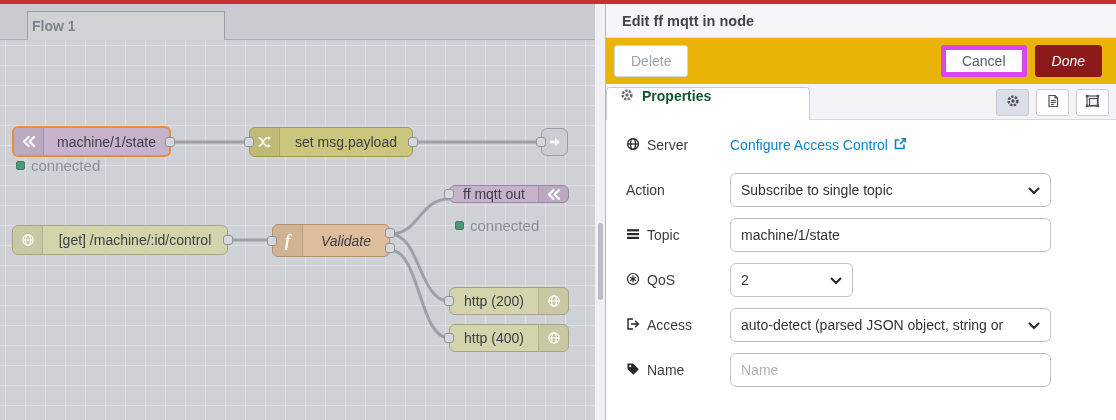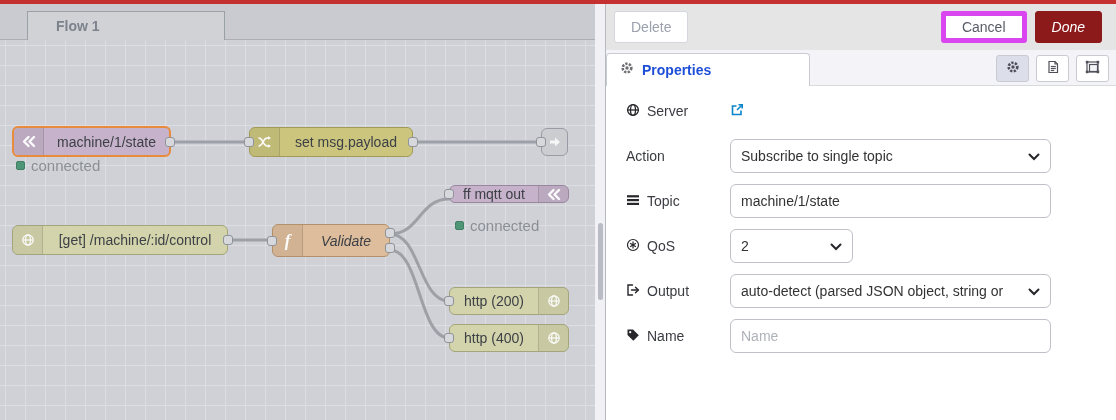--- a/index.html
+++ b/index.html
@@ -8,21 +8,21 @@
   .app { position:relative; width:1116px; height:420px; overflow:hidden; background:#cfd1d6; }
 
   
   .redbar { position:absolute; left:0; top:0; width:100%; height:4px; background:#c53131; z-index:30; }
 
   
   .canvas { position:absolute; left:0; top:4px; width:606px; bottom:0; }
   .tabbar { height:36px; margin-right:11px; background:#c9cbd0; border-bottom:1px solid #abaeb5; position:relative; z-index:2; }
   .flow-tab { position:absolute; left:27px; top:7px; bottom:-1px; width:198px; background:#d0d2d6;
               border:1px solid #9aa0a8; border-bottom:none; display:flex; align-items:center;
-              padding-left:28px; font-size:14px; font-weight:bold; color:#7d838c; }
+              padding-left:4px; font-size:14px; font-weight:bold; color:#7d838c; }
   .workspace { position:absolute; top:36px; left:0; right:11px; bottom:0; overflow:hidden;
                background-color:#cfd1d6;
                background-image: linear-gradient(#dcdee3 1px, transparent 1px),
                                  linear-gradient(90deg, #dcdee3 1px, transparent 1px);
                background-size:20px 20px; background-position:5px 5px; }
   .wires { position:absolute; left:0; top:0; }
   .node { position:absolute; display:flex; align-items:stretch; border-radius:6px; border:1px solid;
           font-size:14px; color:#3d4046; z-index:3; }
   .node .icon-box { width:30px; flex:none; display:flex; align-items:center; justify-content:center;
                     background:rgba(0,0,0,0.05); }
@@ -44,30 +44,30 @@
   .status { position:absolute; display:flex; align-items:center; gap:6px; font-size:15px; color:#8b8f96; z-index:3; }
   .status .dot { width:9px; height:9px; border-radius:2px; background:#4f9678; border:1px solid #427f63; }
   .func-f { font-family:"Liberation Serif", serif; font-style:italic; font-weight:bold; font-size:17px; color:#fdfdfd; }
   .vscroll { position:absolute; right:0; top:0; bottom:0; width:11px; background:#f1f1f5; }
   .vscroll .thumb { position:absolute; left:3px; top:219px; width:5px; height:77px; background:#b9bcc4; border-radius:2.5px; }
 
   
   .panel { position:absolute; left:605px; top:4px; right:0; bottom:0; background:#fff; border-left:1px solid #b6b9c0; z-index:10; }
   .panel-header { height:34px; background:#f6f6fa; border-bottom:1px solid #dfe1e7; display:flex; align-items:center;
                   padding:0 16px; font-weight:bold; font-size:14.5px; color:#44454d; }
-  .panel-buttons { height:46px; background:#e5e5e5; display:flex; align-items:center; padding:0 8px 0 8px; gap:8px; }
+  .panel-buttons { height:46px; background:#eab308; display:flex; align-items:center; padding:0 8px 0 8px; gap:8px; }
   .btn { height:32px; padding:0 16px; border-radius:3px; font-size:14px; font-family:"Liberation Sans",sans-serif; cursor:pointer; }
   .btn-delete { background:#fff; border:1px solid #d4d6dd; color:#9ba1ad; margin-right:auto; }
   .btn-cancel { background:#fff; border:5px solid #d946ef; color:#585c66; }
   .btn-done   { background:#8c1a1a; border:1px solid #8c1a1a; color:#fff; margin-right:6px;font-style:italic; }
   .panel-tabs { height:36px; background:#f4f4f8; border-bottom:1px solid #d8dade; position:relative;
                 display:flex; align-items:flex-end; }
   .properties-tab { width:204px; height:33px; background:#fff; border:1px solid #c9cbd2; border-bottom:none;
-                    border-radius:4px 4px 0 0; margin-bottom:-1px; display:flex; align-items:flex-end; gap:8px;
-                    padding:8px 13px; font-weight:bold; font-size:14px; color:#1d4ed8; }
+                    border-radius:4px 4px 0 0; margin-bottom:-1px; display:flex; align-items:flex-start; gap:8px;
+                    padding:0 13px; font-weight:bold; font-size:14px; color:#14532d; }
   .tab-actions { position:absolute; right:7px; top:5px; display:flex; gap:7px; }
   .tab-action { width:33px; height:27px; border:1px solid #c9cbd2; border-radius:3px; background:#fff;
                 display:flex; align-items:center; justify-content:center; cursor:pointer; }
   .tab-action.active { background:#dcdfea; }
   .panel-form { padding:8px 20px; display:flex; flex-direction:column; gap:11px; background:#fff; }
   .form-row { display:flex; align-items:center; min-height:34px; }
   .form-label { width:104px; flex:none; display:flex; align-items:center; gap:7px; font-size:14px; color:#3b3c42; }
   .ctrl { height:34px; border:1px solid #bfc1c8; border-radius:6px; background:#fff; font-size:14px; color:#333;
           display:flex; align-items:center; padding:0 10px; }
   .w-lg { width:321px; } .w-sm { width:123px; }
@@ -202,20 +202,21 @@
         <div class="port pl"></div>
       </div>
     </div>
 
     <div class="vscroll">
       <div class="thumb"></div>
     </div>
   </div>
 
   <div class="panel">
+    <div class="panel-header">Edit ff mqtt in node</div>
 
     <div class="panel-buttons">
       <button class="btn btn-delete">Delete</button>
       <button class="btn btn-cancel">Cancel</button>
       <button class="btn btn-done">Done</button>
     </div>
 
     <div class="panel-tabs">
       <div class="properties-tab">
         <span>
@@ -268,20 +269,21 @@
           <span>
             <svg class="icon14" viewBox="0 0 14 14" fill="none" stroke="#26262b" stroke-width="1.3">
               <circle cx="7" cy="7" r="5.4"></circle>
                 <ellipse cx="7" cy="7" rx="2.5" ry="5.4"></ellipse>
                 <line x1="1.6" y1="7" x2="12.4" y2="7"></line>
             </svg>
           </span>
           <span>Server</span>
         </div>
         <a class="link">
+          <span>Configure Access Control</span>
           <span>
             <svg width="14" height="14" viewBox="0 0 14 14" fill="none" stroke="#0b85c9" stroke-width="1.6">
               <path d="M6.5 3 H2.5 V11.5 H11 V7.5"></path>
                 <path d="M8.5 1.8 H12.2 V5.5"></path>
                 <line x1="7" y1="7" x2="12" y2="2"></line>
             </svg>
           </span>
         </a>
       </div>
 
@@ -337,21 +339,21 @@
 
       <div class="form-row">
         <div class="form-label">
           <span>
             <svg class="icon14" viewBox="0 0 14 14" fill="none" stroke="#26262b" stroke-width="1.4" stroke-linecap="round">
               <path d="M6.5 2 H2 V12 H6.5"></path>
                 <line x1="5.5" y1="7" x2="12" y2="7"></line>
                 <path d="M9.5 4.2 L12.3 7 L9.5 9.8"></path>
             </svg>
           </span>
-          <span>Output</span>
+          <span>Access</span>
         </div>
         <div class="ctrl w-lg selectbox">
           <span class="sel-text">auto-detect (parsed JSON object, string or buffer)</span>
           <span>
             <svg width="12" height="8" viewBox="0 0 12 8" fill="none" stroke="#26262b" stroke-width="2" stroke-linecap="round">
                 <path d="M1.5 1.5 L6 6 L10.5 1.5"></path>
               </svg>
           </span>
         </div>
       </div>

